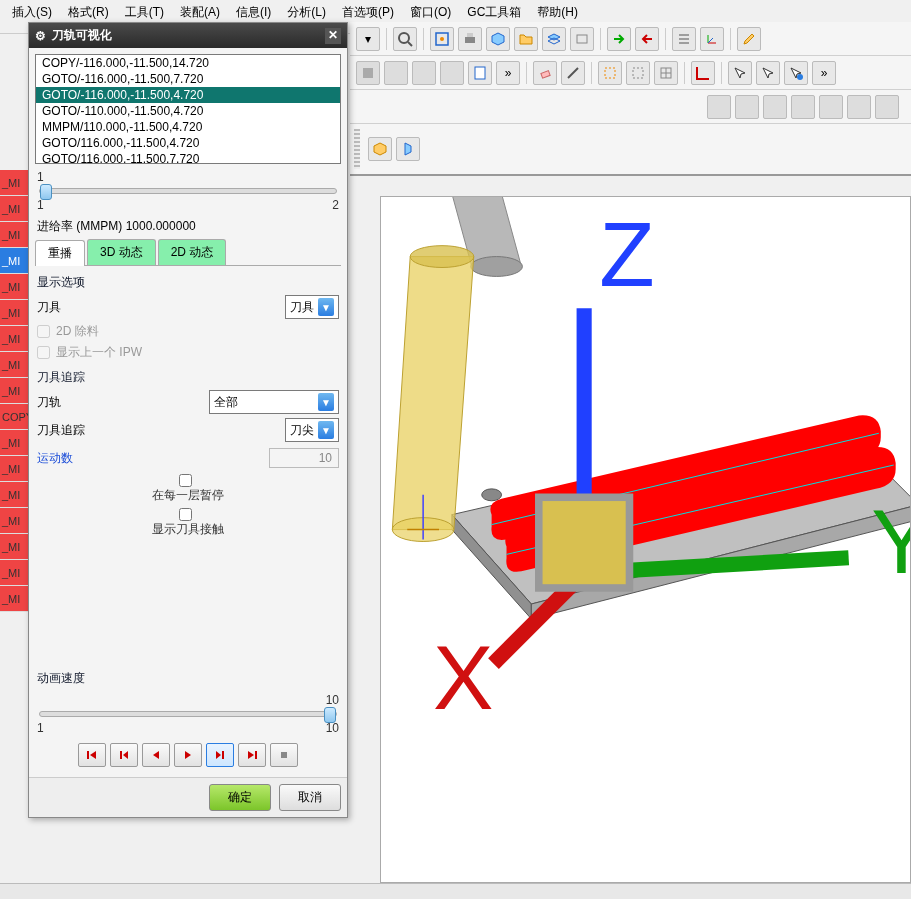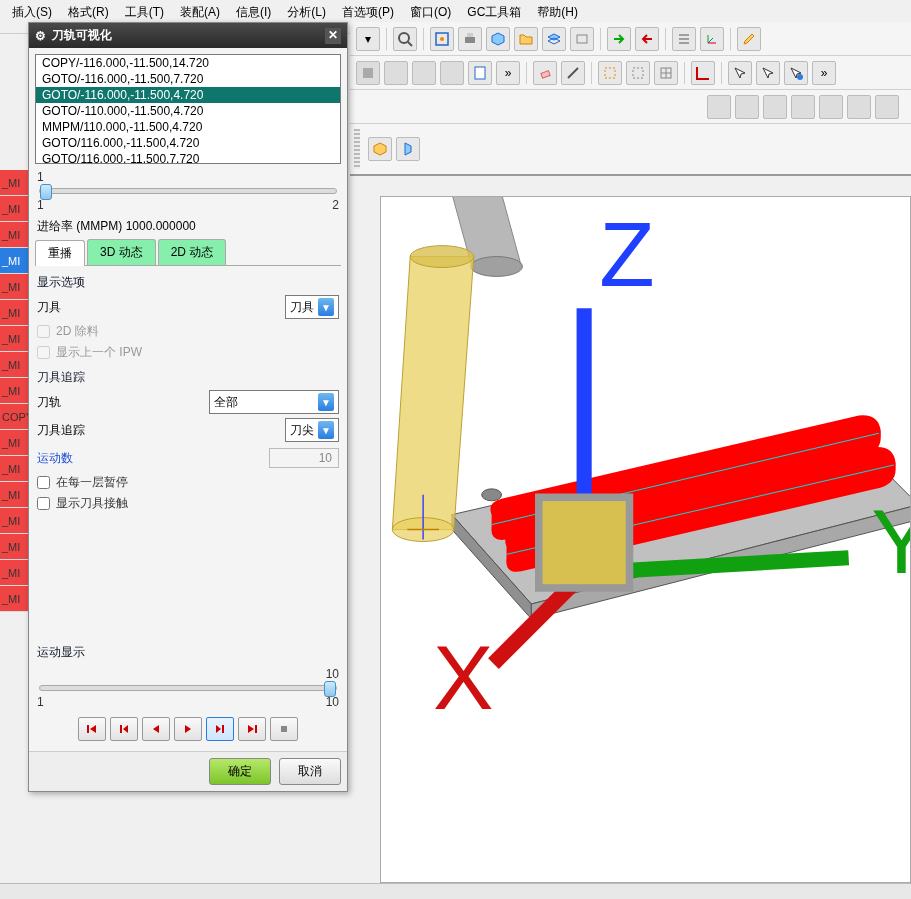--- a/index.html
+++ b/index.html
@@ -42,21 +42,21 @@
 .tab.active { background: #fff; position: relative; top: 1px; }
 
 .section-lbl { margin: 8px 2px 4px; color: #0f172a; }
 .form-row { display: flex; align-items: center; margin: 4px 2px; min-height: 24px; }
 .form-row label { flex: 0 0 80px; }
 .form-row .ctl { margin-left: auto; }
 select.ctl, .selbox { background: #fff; border: 1px solid #7a7a7a; padding: 2px 4px; min-width: 50px; }
 .selbox { display:inline-flex; align-items:center;}
 .selbox .arrow { background: linear-gradient(#6fb8f0,#2a7de1); color:#fff; width:16px; height:18px; margin-left:4px; display:flex; align-items:center; justify-content:center; font-size:10px; border-radius:2px;}
 .chk { display: flex; align-items: center; margin: 4px 2px; color: #999; }
-.chk.enabled { color: #333; }
+.chk.enabled { color: #333; flex-direction: column; }
 .chk input { margin-right: 6px; }
 .numbox { background: #f4f4f4; border: 1px solid #bbb; padding: 2px 6px; width: 70px; text-align: right; color: #888; }
 
 .big-btn { display: block; width: 100%; padding: 6px; background: linear-gradient(#fafafa,#e2e2e2); border: 1px solid #999; border-radius: 3px; margin: 8px 0; cursor: pointer; text-align:center;}
 
 .playback { display: flex; justify-content: center; gap: 4px; margin: 8px 0 4px; }
 .pbtn { width: 28px; height: 24px; background: linear-gradient(#fafafa,#e2e2e2); border: 1px solid #999; border-radius: 2px; display: flex; align-items: center; justify-content: center; cursor: pointer; }
 .pbtn.active { border: 1px solid #2a7de1; background: linear-gradient(#e8f3ff,#cde6ff); }
 .pbtn svg { width: 12px; height: 12px; }
 
@@ -403,21 +403,21 @@
         <span>在每一层暂停</span>
       </div>
     <div class="chk enabled">
         <input type="checkbox" style="">
         <span>显示刀具接触</span>
       </div>
 
 
     <div style="height:120px"></div>
 
-    <div class="section-lbl">运动显示</div>
+    <div class="section-lbl">动画速度</div>
     <div class="slider-block">
       <div class="slider-lbls">
           <span></span>
           <span>10</span>
         </div>
       <div class="slider-track">
         <div class="slider-thumb" style="left:calc(100% - 12px)"></div>
       </div>
       <div class="slider-lbls">
         <span>1</span>

